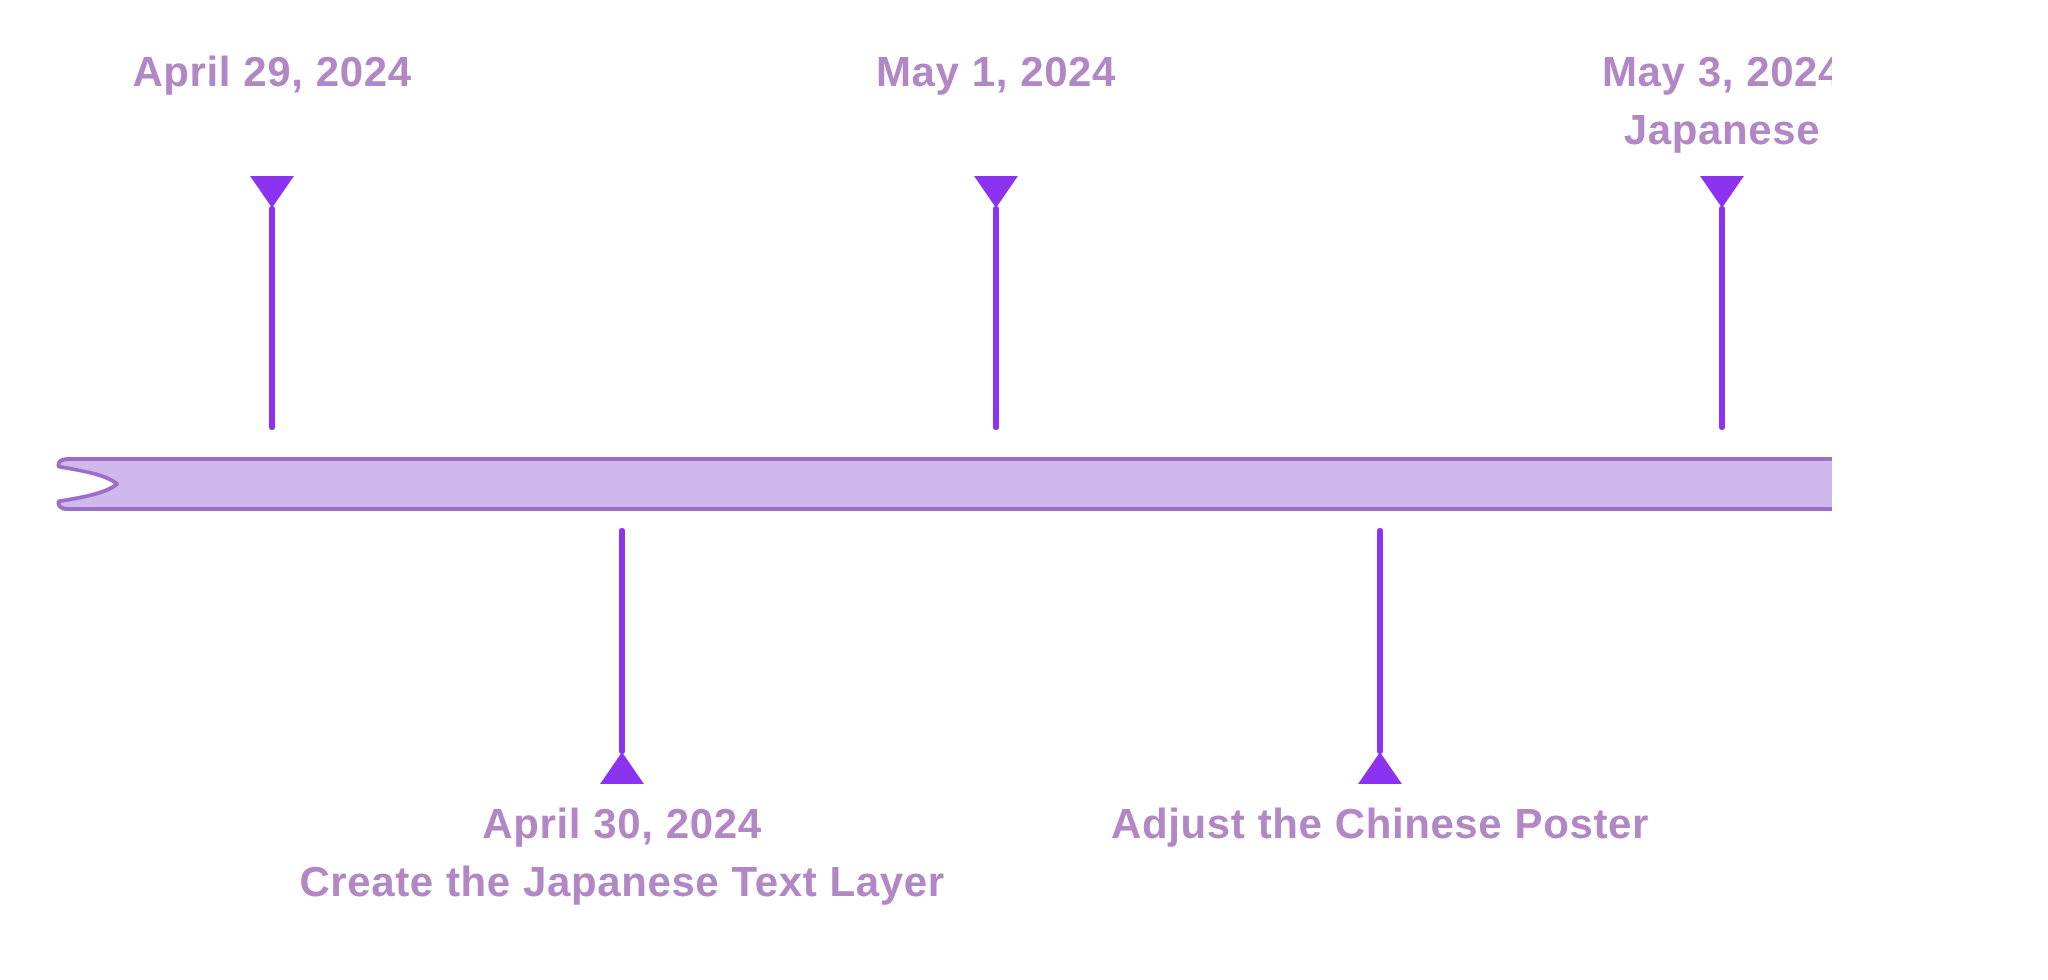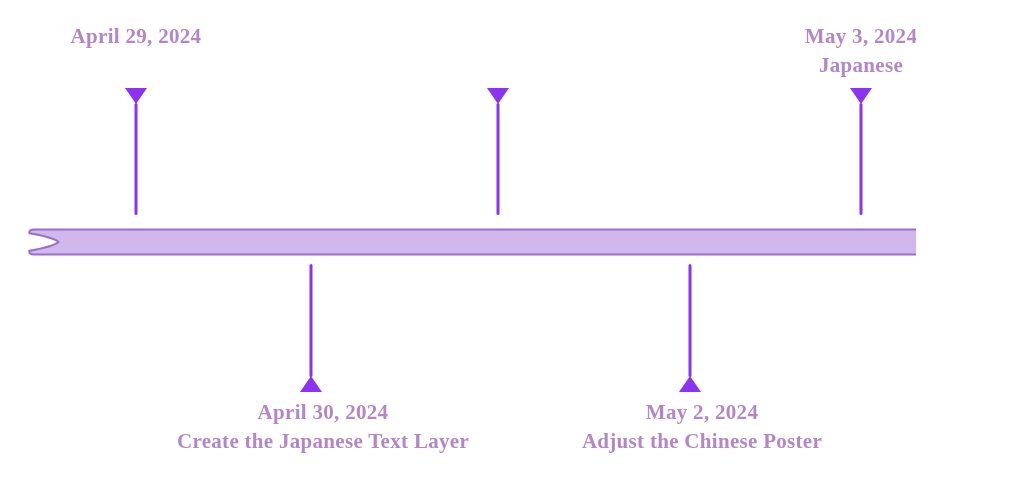--- a/index.html
+++ b/index.html
@@ -6,21 +6,21 @@
     margin: 0;
     padding: 0;
     background: #ffffff;
   }
   #canvas {
     position: relative;
     width: 916px;
     height: 490px;
     background: #ffffff;
     overflow: hidden;
-    font-family: Liberation Serif, serif;
+    font-family: Liberation Sans, sans-serif;
   }
   :root {
     --accent: #8b33f0;
     --bar-fill: #d0b7ec;
     --bar-stroke: #9b6fc8;
     --text-purple: #b287c5;
   }
   .bar-svg {
     position: absolute;
     left: 0; top: 0;
@@ -45,21 +45,21 @@
     transform: translateX(-50%);
     text-align: center;
     white-space: nowrap;
     color: var(--text-purple);
     font-weight: 700;
     font-size: 21px;
     line-height: 29px;
     letter-spacing: 0.3px;
   }
   .label-top    { top: 22px; }
-  .label-bottom { top: 398px; margin-left: 12px; }
+  .label-bottom { top: 398px; }
 
   .pin-line {
     position: absolute;
     left: 0;
     transform: translateX(-50%);
     width: 3px;
     background: var(--accent);
     border-radius: 1.5px;
   }
   .pin-line-top    { top: 103px; height: 112px; }
@@ -113,30 +113,30 @@
     <div class="pin-line pin-line-bottom"></div>
     <div class="tri tri-up"></div>
     <div class="label-block label-bottom">
       <div>April 30, 2024</div>
       <div>Create the Japanese Text Layer</div>
     </div>
   </div>
 
   <div class="milestone m3">
     <div class="label-block label-top">
+      <div>May 1, 2024</div>
     </div>
     <div class="tri tri-down"></div>
     <div class="pin-line pin-line-top"></div>
   </div>
 
   <div class="milestone m4">
     <div class="pin-line pin-line-bottom"></div>
     <div class="tri tri-up"></div>
     <div class="label-block label-bottom">
-      <div>May 2, 2024</div>
       <div>Adjust the Chinese Poster</div>
     </div>
   </div>
 
   <div class="milestone m5">
     <div class="label-block label-top">
       <div>May 3, 2024</div>
       <div>Japanese</div>
     </div>
     <div class="tri tri-down"></div>

